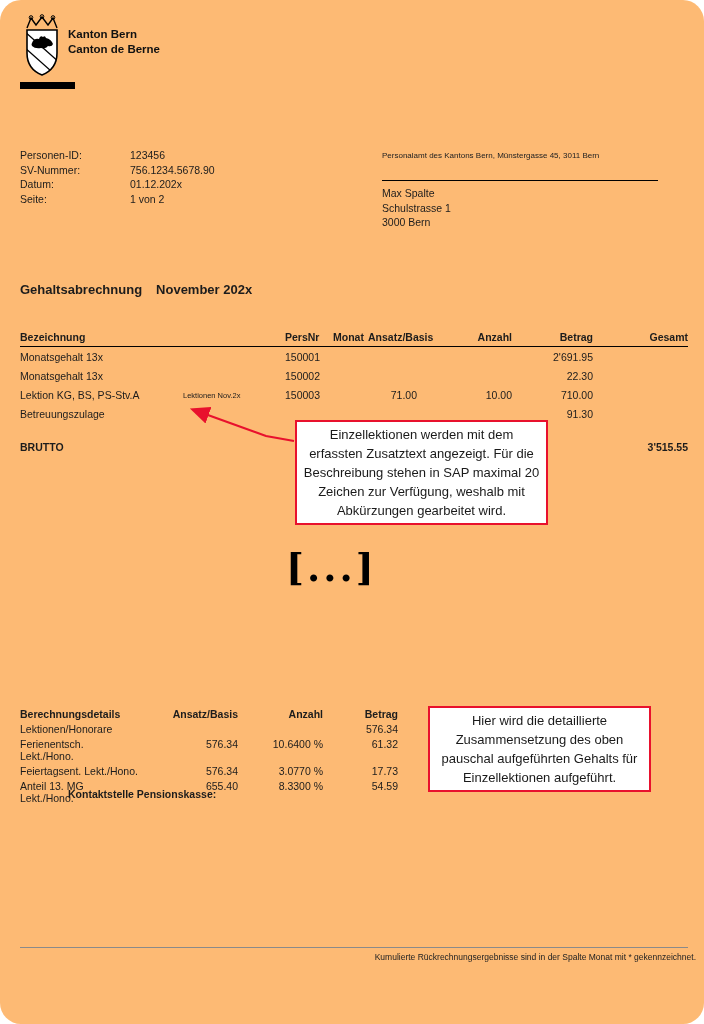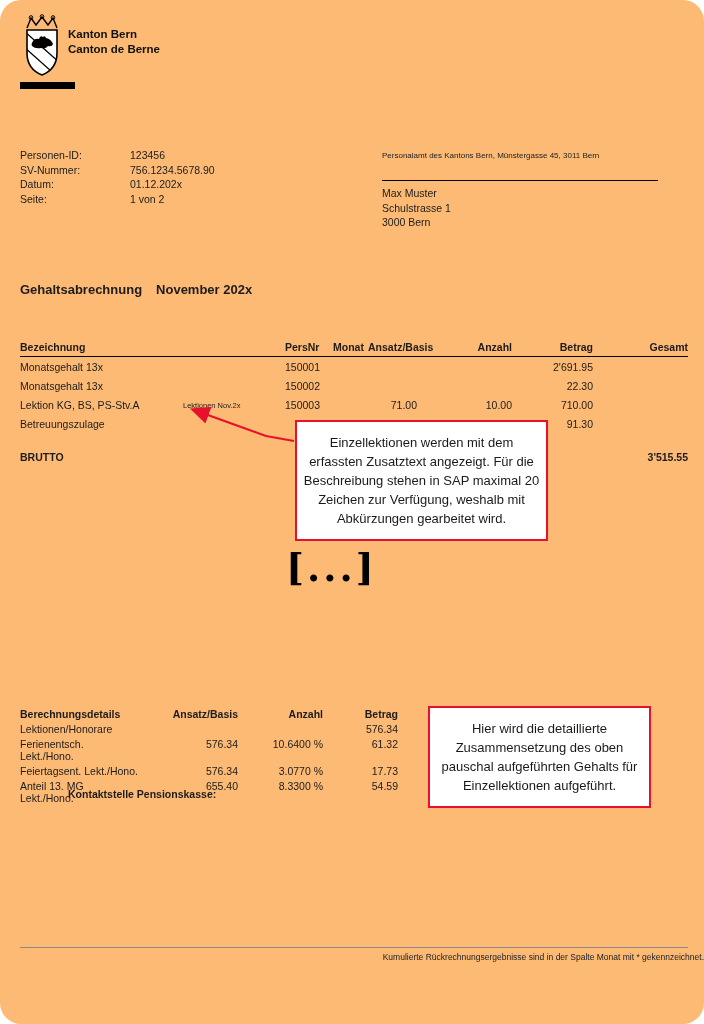--- a/index.html
+++ b/index.html
@@ -21,53 +21,53 @@
   
   .recipient{left:382px;top:151px;width:276px;}
   .sender-line{font-size:8px;color:#222;border-bottom:1px solid #000;padding-bottom:20px;width:276px;}
   .addr{font-size:10.5px;line-height:14.5px;margin-top:5px;}
 
   
   .doc-title{left:20px;top:282px;font-size:13px;font-weight:bold;}
   .doc-title span{margin-right:14px;}
 
   
-  .sal-table{left:20px;top:341px;width:668px;font-size:10.5px;}
+  .sal-table{left:20px;top:331px;width:668px;font-size:10.5px;}
   .sal-grid{display:grid;grid-template-columns:265px 48px 35px 49px 95px 81px 95px;}
   .sal-head{font-weight:bold;border-bottom:1.5px solid #000;padding-bottom:3px;}
   .c-r{text-align:right;}
   .sal-row{height:19px;align-items:flex-start;}
   .sal-row > div{padding-top:4px;}
   .cell-note{position:absolute;left:163px;top:6px;font-size:7.5px;white-space:nowrap;}
   .cell-rel{position:relative;}
   .brutto-row{margin-top:14px;font-weight:bold;}
 
   
   .ann-box{border:2px solid #e8112d;background:#fff;text-align:center;
-    font-size:13px;line-height:19px;color:#1a1a1a;padding:11px 6px;box-sizing:border-box;}
+    font-size:13px;line-height:19px;color:#1a1a1a;padding:3px 6px;box-sizing:border-box;}
   .box1{left:295px;top:420px;width:253px;}
   .box2{left:428px;top:706px;width:223px;}
 
   
   .ellipsis{left:286px;top:545px;font-family:"DejaVu Serif", serif;font-weight:bold;
     font-size:38px;letter-spacing:3px;color:#000;}
 
   
   .det-table{left:20px;top:706px;width:378px;font-size:10.5px;}
   .det-grid{display:grid;grid-template-columns:120px 98px 85px 75px;}
   .det-head{font-weight:bold;}
   .det-row > div{padding-top:1.5px;padding-bottom:1.5px;}
 
   
   .pension-head{left:20px;top:788px;font-size:10.5px;font-weight:bold;padding-left:48px;}
   .pension-line{left:20px;top:810px;font-size:10.5px;}
 
   
   .footer-rule{left:20px;top:947px;width:668px;border-top:1.5px solid #8a8a8a;}
-  .footer-text{left:36px;top:952px;width:668px;font-size:8.5px;text-align:right;color:#222;}
+  .footer-text{left:28px;top:952px;width:668px;font-size:8.5px;text-align:right;color:#222;}
 
   svg{display:block;}
   .overlay{left:0;top:0;pointer-events:none;}
 </style>
 </head>
 <body>
 
 <div class="page">
 
   <div class="abs" style="left:22px;top:13px;width:40px;height:66px;">
@@ -116,21 +116,21 @@
     </div>
     <div class="meta-row">
       <div class="meta-label">Seite:</div>
       <div>1 von 2</div>
     </div>
   </div>
 
   <div class="abs recipient">
     <div class="sender-line">Personalamt des Kantons Bern, Münstergasse 45, 3011 Bern</div>
     <div class="addr">
-      <div>Max Muster</div>
+      <div>Max Spalte</div>
       <div>Schulstrasse 1</div>
       <div>3000 Bern</div>
     </div>
   </div>
 
   <div class="abs doc-title">
     <span>Gehaltsabrechnung</span><span>November 202x</span>
   </div>
 
   <div class="abs sal-table">

